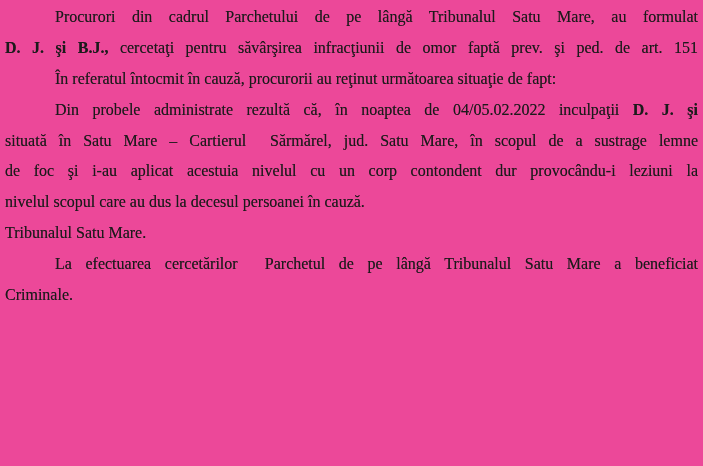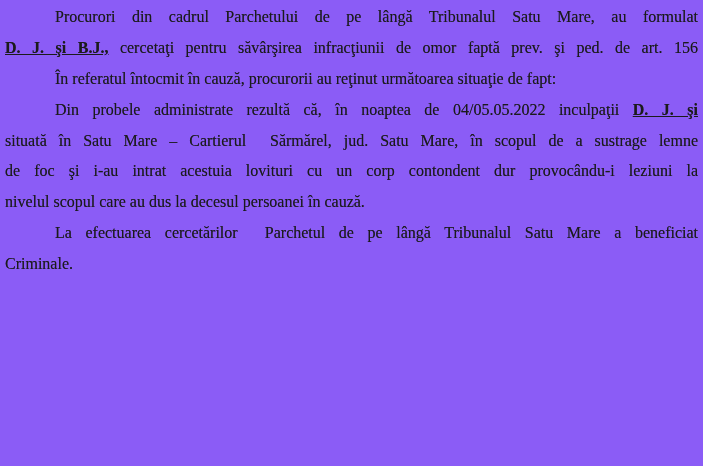--- a/index.html
+++ b/index.html
@@ -24,28 +24,29 @@
     height: 30.9px;
     text-align: left;
     overflow: hidden;
   }
   .line.j {
     text-align: justify;
     text-align-last: justify;
   }
   .line.ind { text-indent: 50px; }
   .run { font-weight: normal; }
-  .run.bold { font-weight: bold; text-decoration: underline; }
+  .run.bold { font-weight: bold; }
 </style>
 </head>
 <body>
 
-<div class="page" style="background: #8b5cf6; color: rgb(27, 27, 27);">
+<div class="page" style="background: #ec4899; color: rgb(27, 27, 27);">
     <div class="line j ind"><span class="run">Procurori din cadrul Parchetului de pe lângă Tribunalul Satu Mare, au formulat</span></div>
-    <div class="line j"><span class="run bold">D. J. şi B.J.,</span><span class="run"> cercetaţi pentru săvârşirea infracţiunii de omor faptă prev. şi ped. de art. 156</span></div>
+    <div class="line j"><span class="run bold">D. J. şi B.J.,</span><span class="run"> cercetaţi pentru săvârşirea infracţiunii de omor faptă prev. şi ped. de art. 151</span></div>
     <div class="line ind"><span class="run">În referatul întocmit în cauză, procurorii au reţinut următoarea situaţie de fapt:</span></div>
-    <div class="line j ind"><span class="run">Din probele administrate rezultă că, în noaptea de 04/05.05.2022 inculpaţii </span><span class="run bold">D. J. şi</span></div>
+    <div class="line j ind"><span class="run">Din probele administrate rezultă că, în noaptea de 04/05.02.2022 inculpaţii </span><span class="run bold">D. J. şi</span></div>
     <div class="line j"><span class="run">situată în Satu Mare – Cartierul&nbsp; Sărmărel, jud. Satu Mare, în scopul de a sustrage lemne</span></div>
-    <div class="line j"><span class="run">de foc şi i-au intrat acestuia lovituri cu un corp contondent dur provocându-i leziuni la</span></div>
+    <div class="line j"><span class="run">de foc şi i-au aplicat acestuia nivelul cu un corp contondent dur provocându-i leziuni la</span></div>
     <div class="line"><span class="run">nivelul scopul care au dus la decesul persoanei în cauză.</span></div>
+    <div class="line"><span class="run">Tribunalul Satu Mare.</span></div>
     <div class="line j ind"><span class="run">La efectuarea cercetărilor&nbsp; Parchetul de pe lângă Tribunalul Satu Mare a beneficiat</span></div>
     <div class="line"><span class="run">Criminale.</span></div>
   </div>
 
 </body></html>

